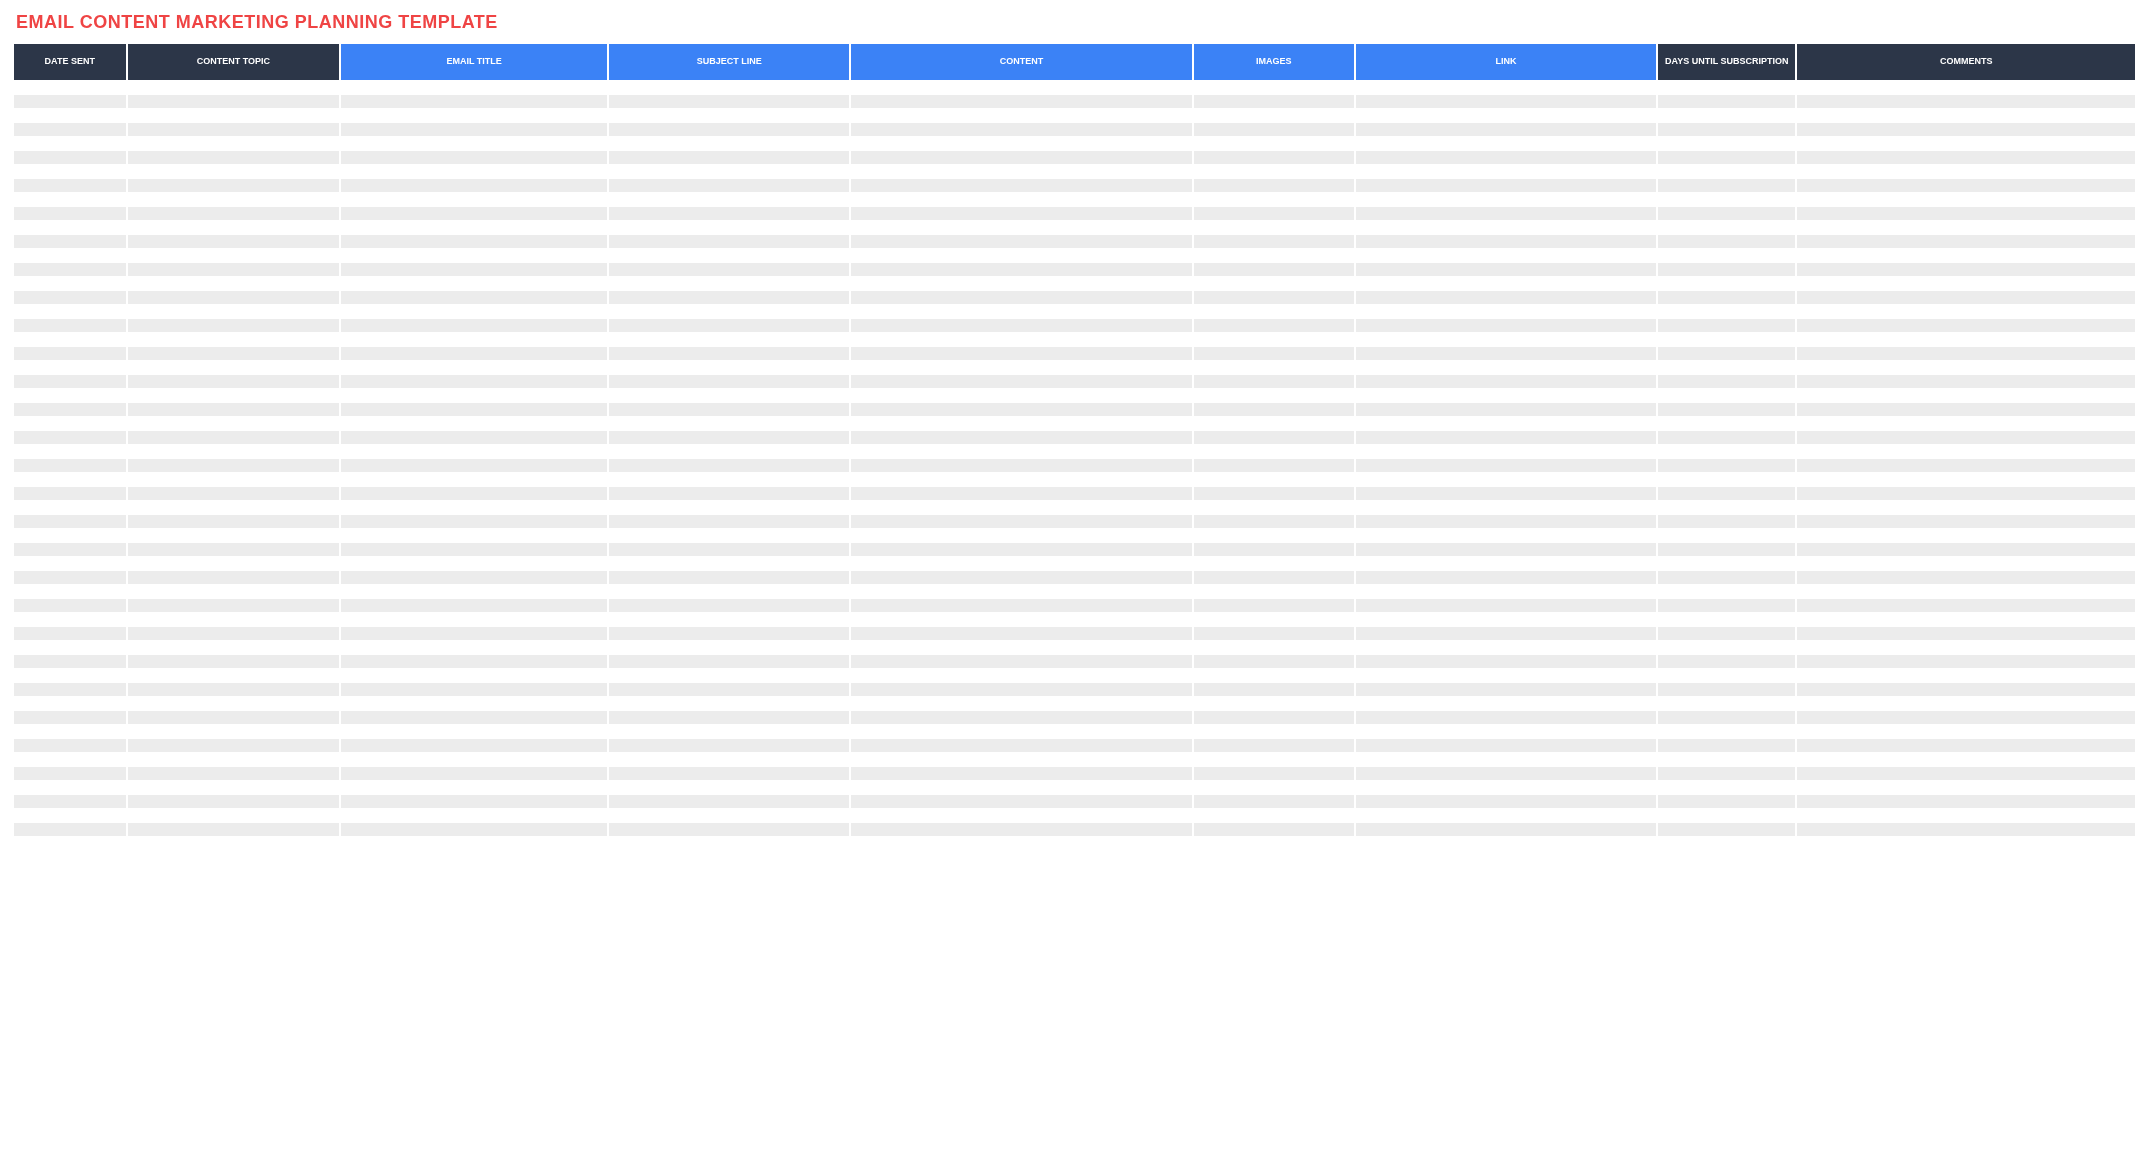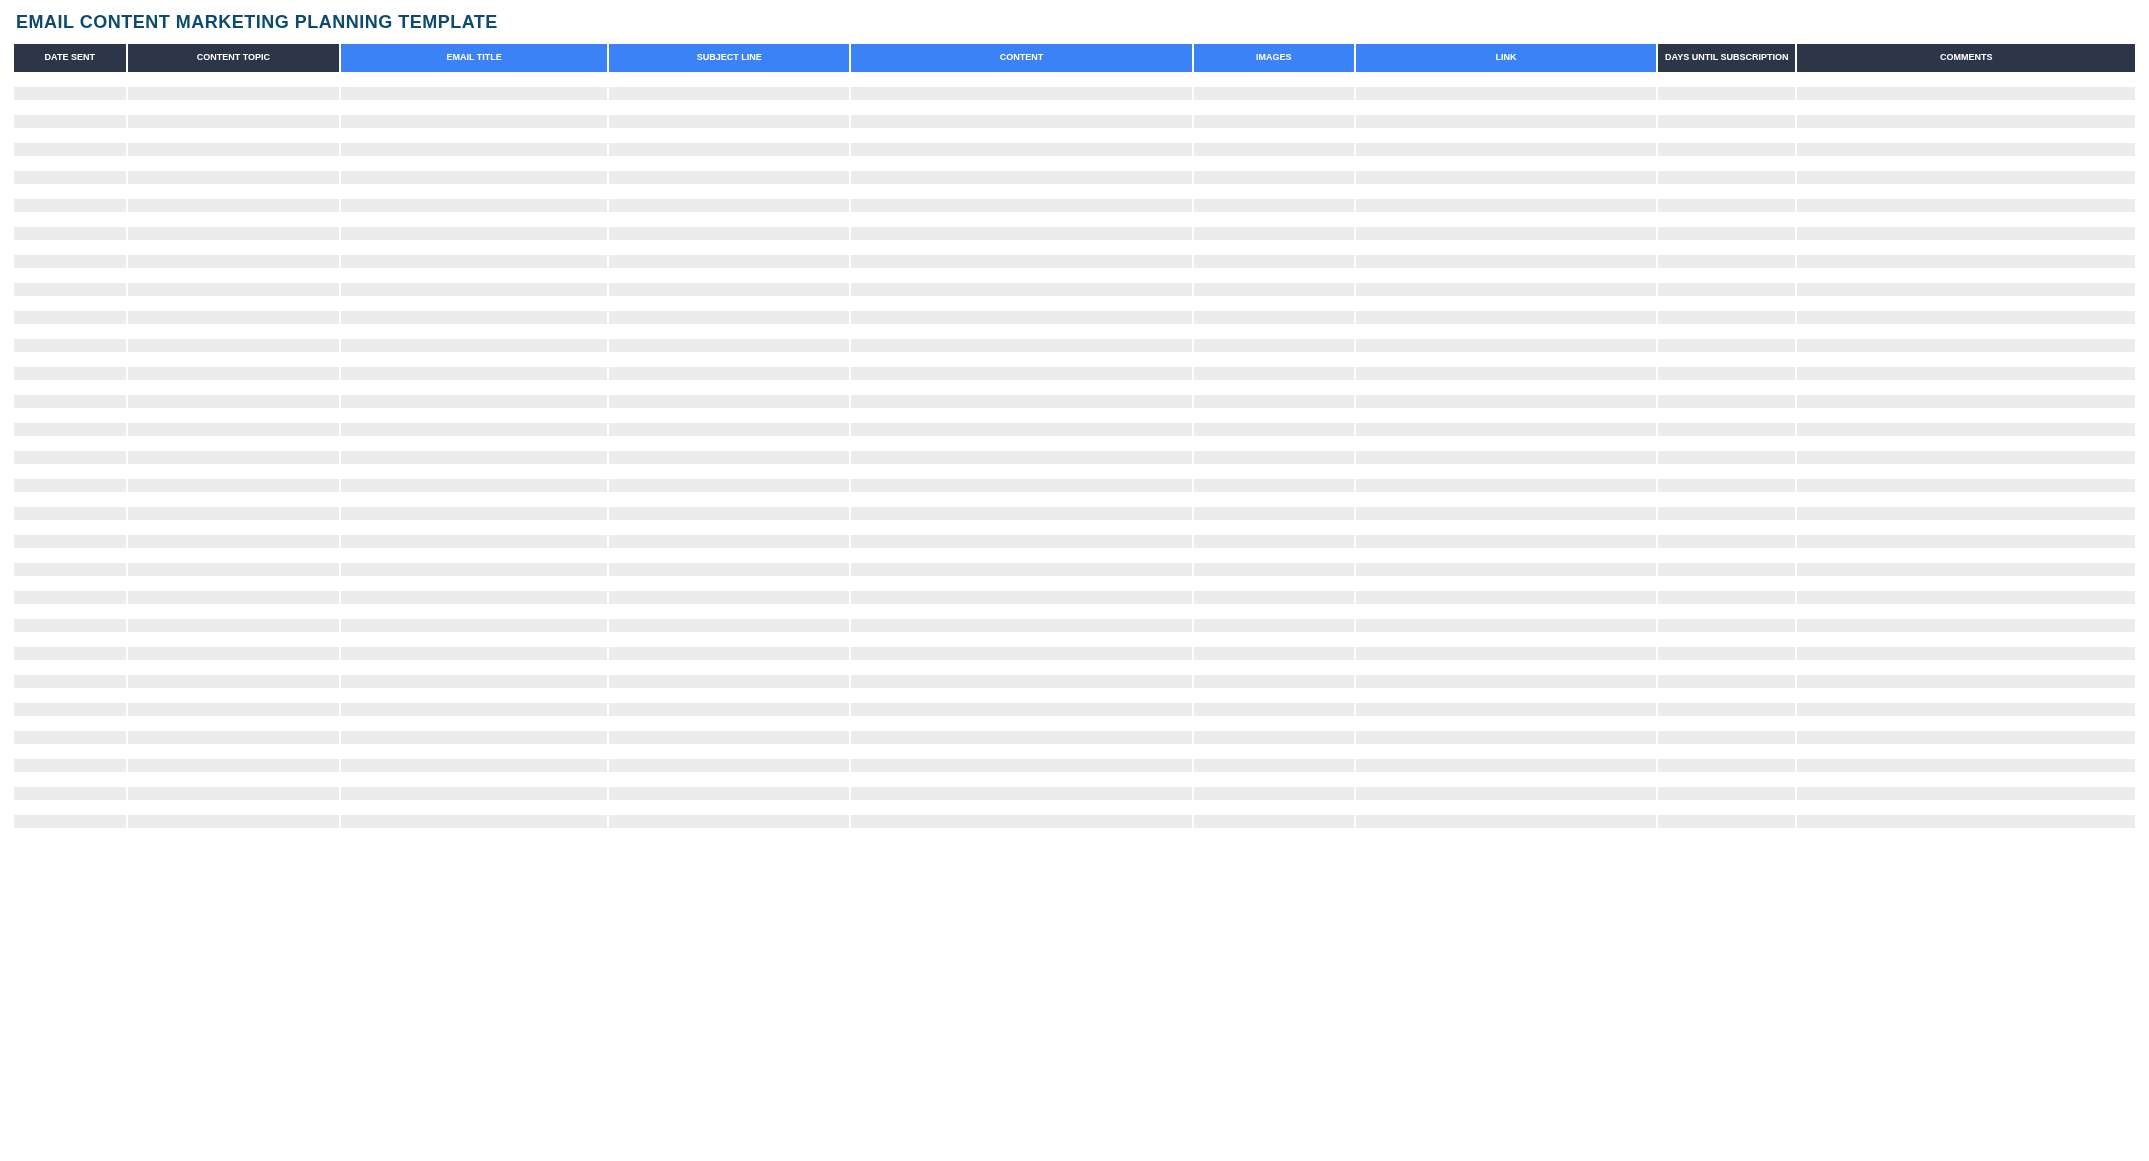--- a/index.html
+++ b/index.html
@@ -2,40 +2,40 @@
 <html><head>
 <meta charset="utf-8">
 <style>
   * { box-sizing: border-box; margin: 0; padding: 0; }
   body {
     background: #ffffff;
     font-family: Arial, Helvetica, sans-serif;
     padding: 8px 12px 12px 12px;
   }
   .title {
-    color: #0c4a6e;
+    color: #ef4444;
     font-weight: 700;
     font-size: 18px;
     letter-spacing: 0.5px;
     padding: 4px 4px 10px 4px;
     text-transform: uppercase;
   }
   table.planning {
     width: 100%;
     border-collapse: separate;
     border-spacing: 2px 1px;
     table-layout: fixed;
   }
   table.planning thead th {
     font-size: 9px;
     font-weight: 700;
     color: #ffffff;
     text-align: center;
     padding: 3px 4px;
-    height: 28px;
+    height: 36px;
     line-height: 1.05;
     vertical-align: middle;
     text-transform: uppercase;
   }
   
   .h-dark  { background: #2c3648; } 
   .h-mid   { background: #3b82f6; } 
   
   table.planning tbody td {
     height: 13px;

